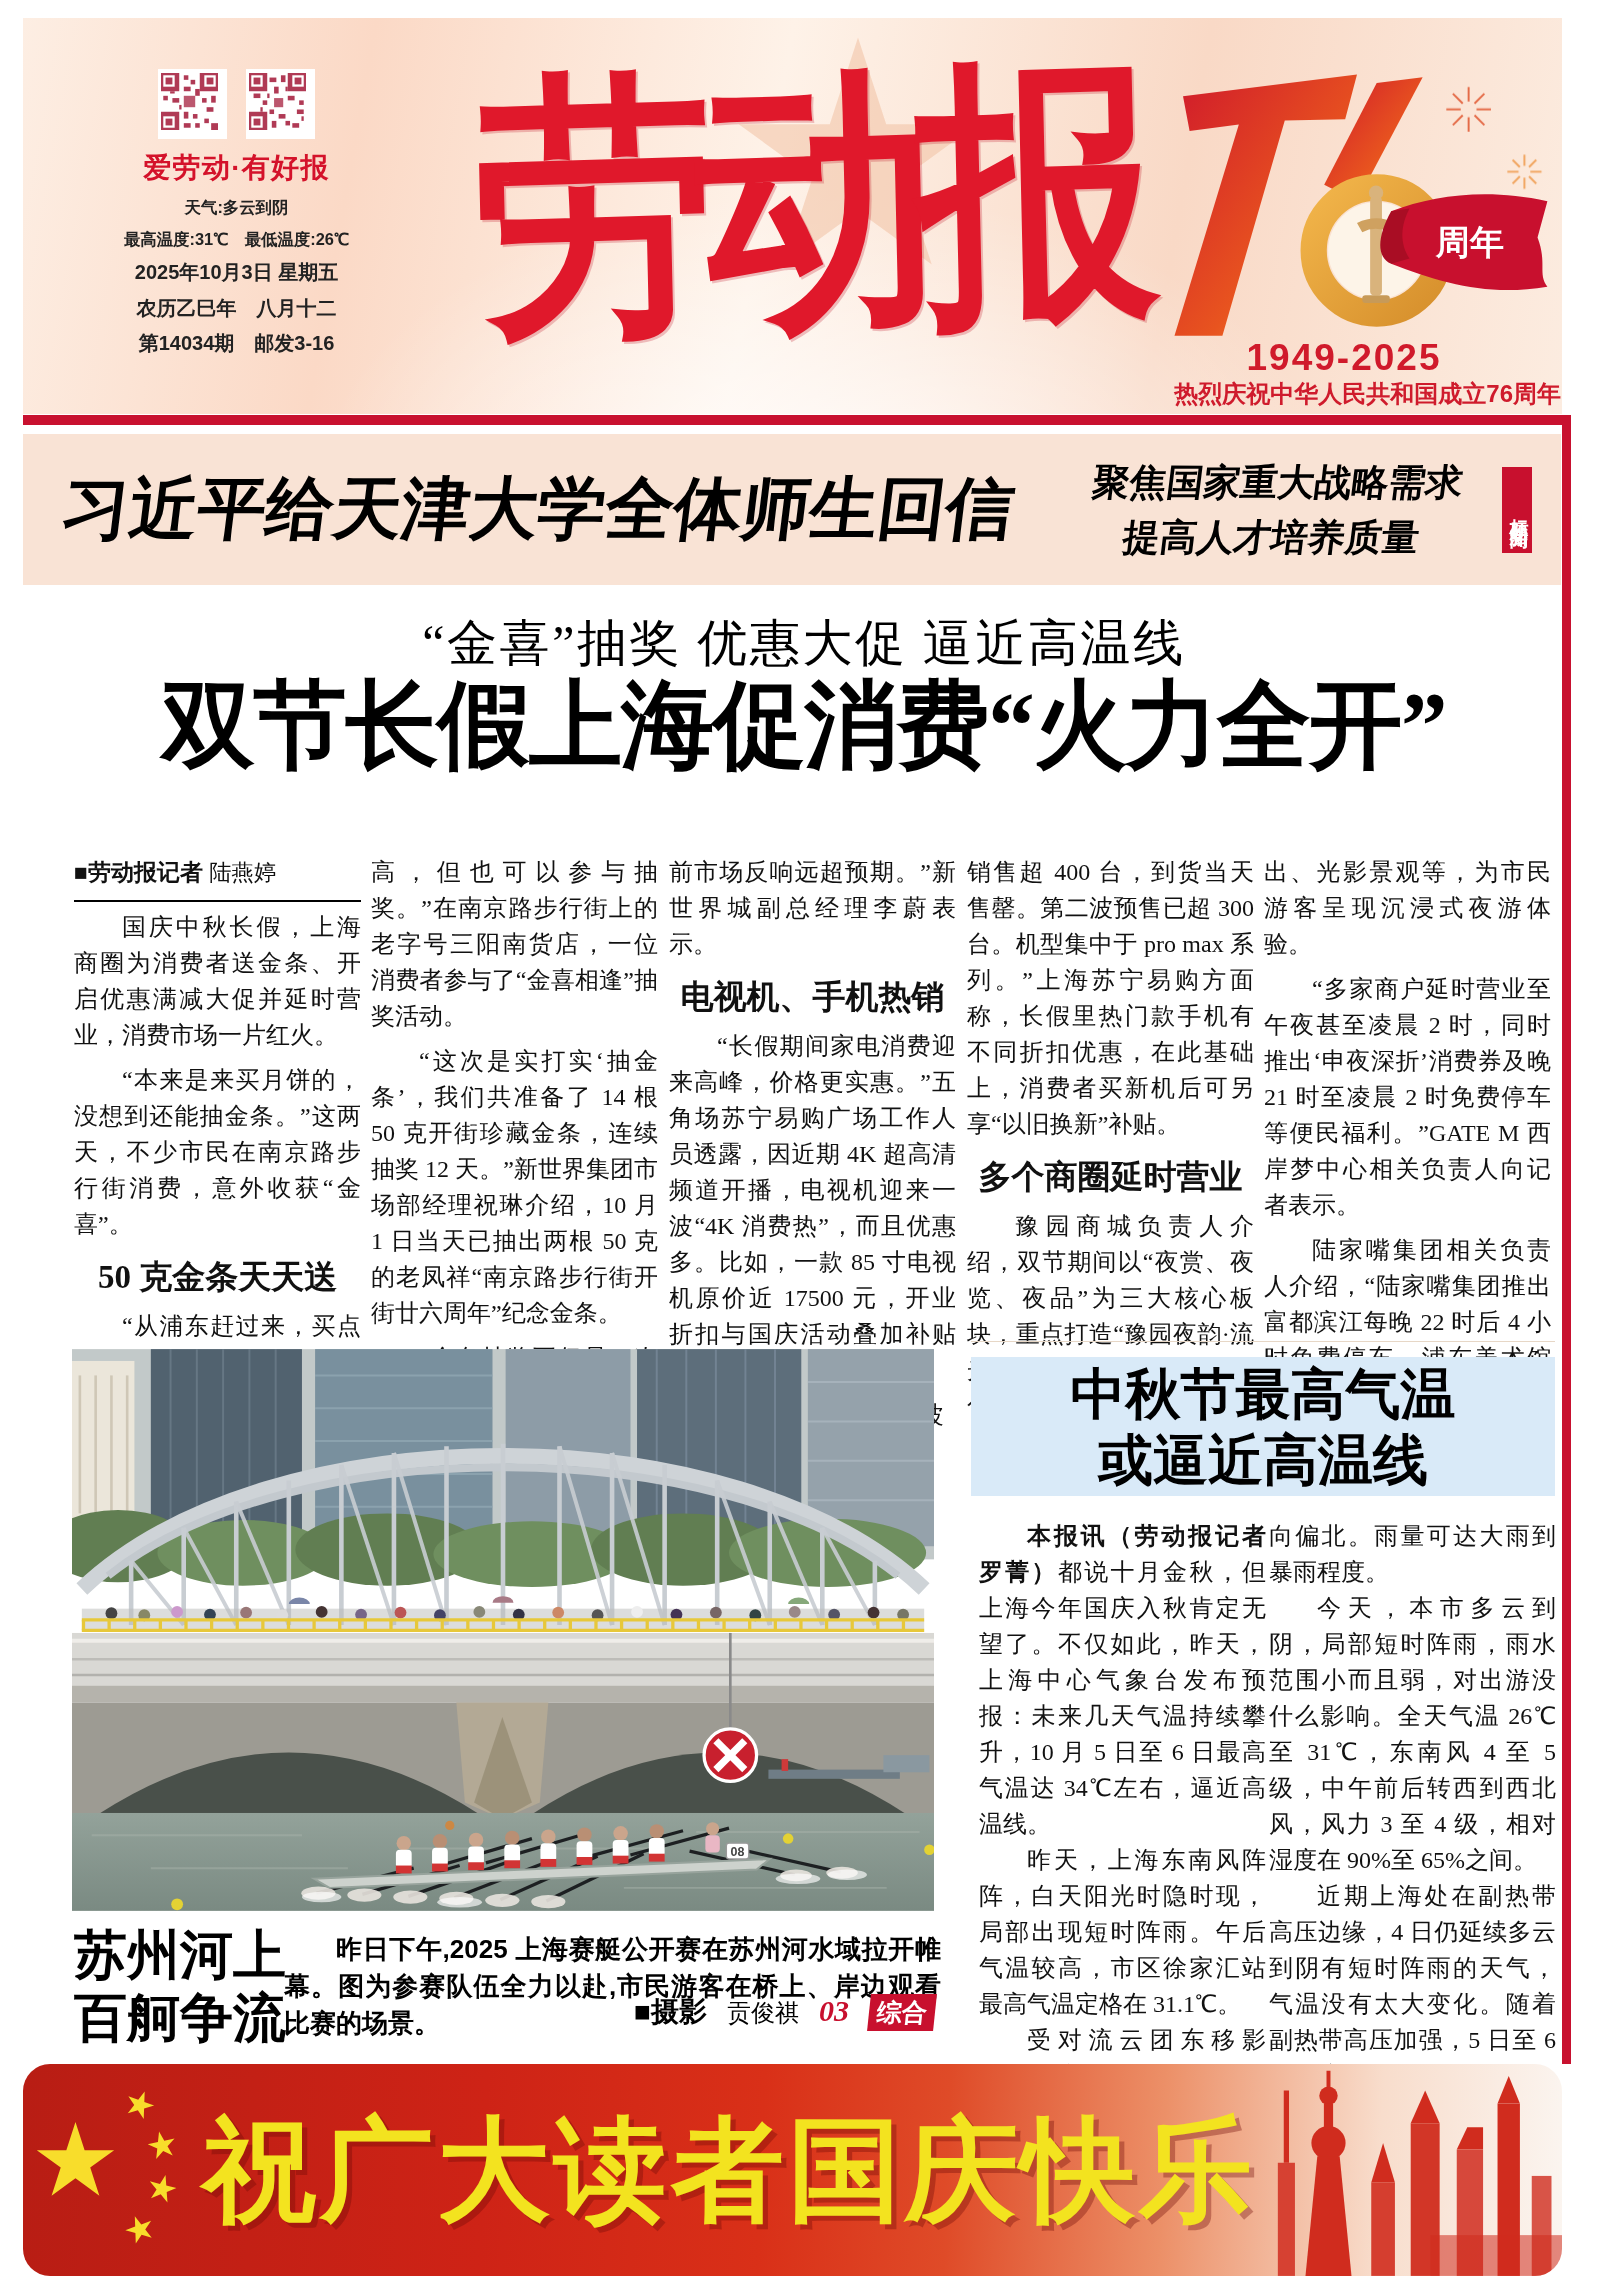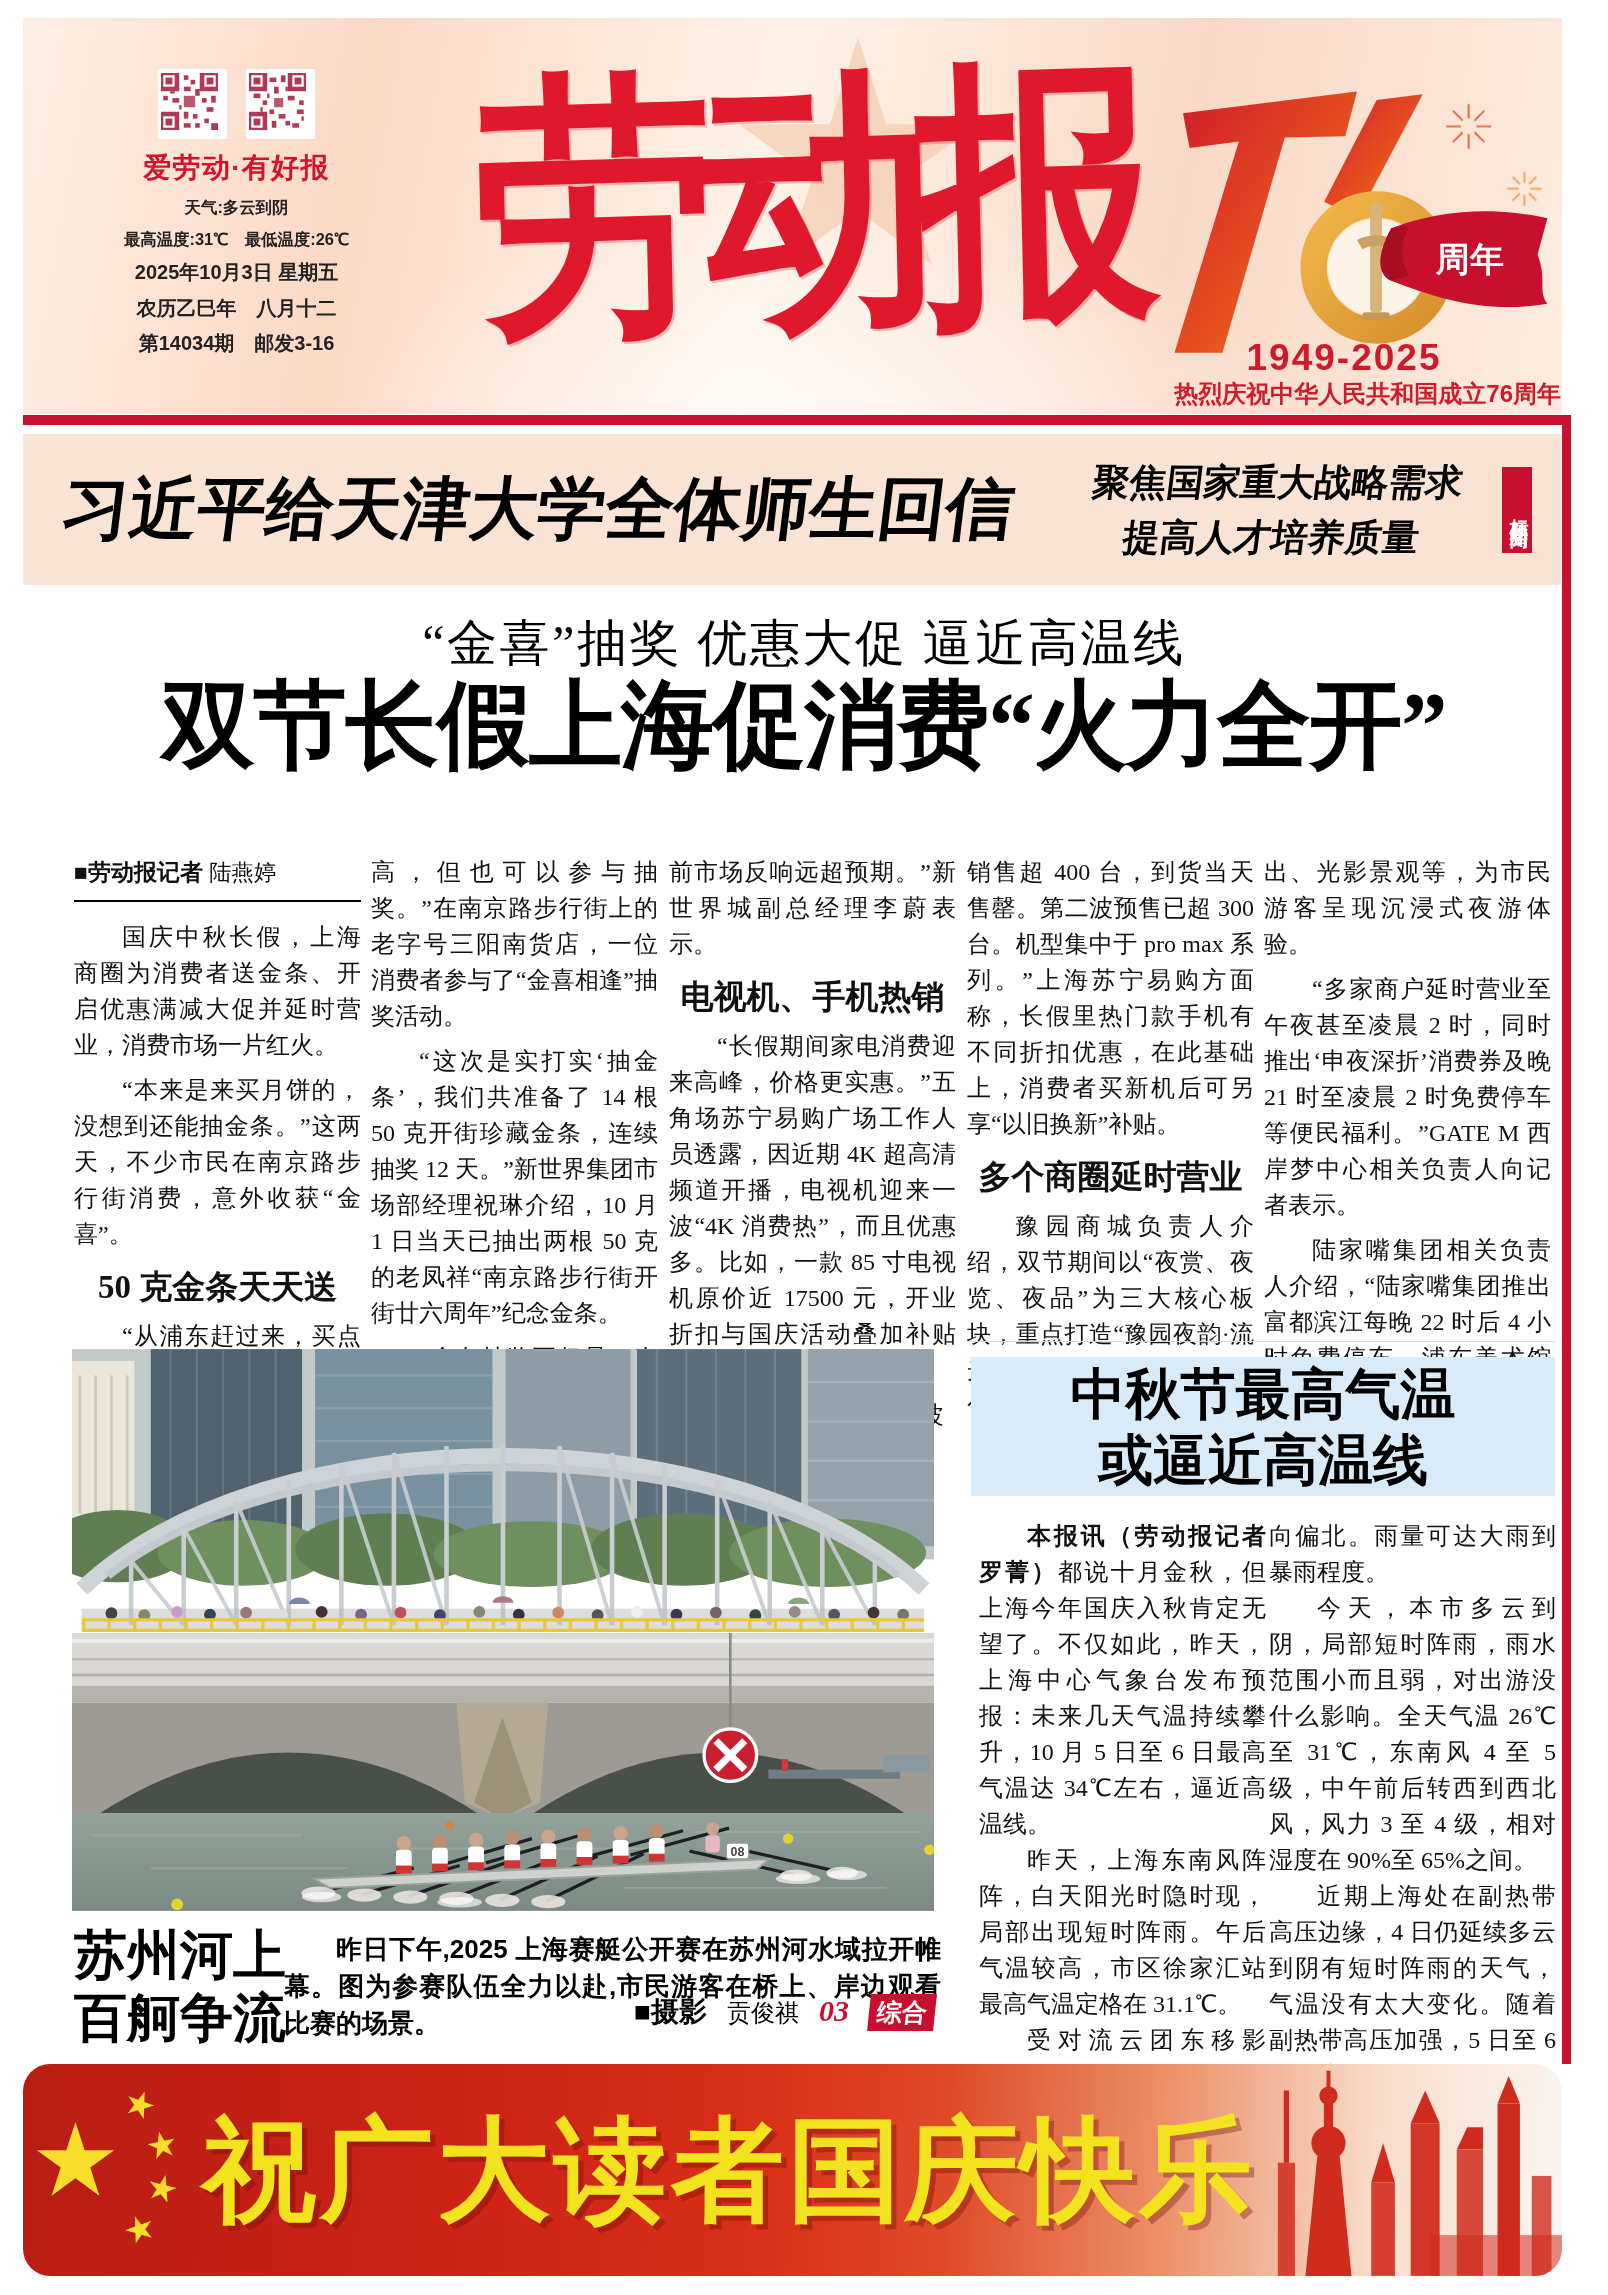--- a/index.html
+++ b/index.html
@@ -18,21 +18,21 @@
     font-family:"Liberation Sans", sans-serif;}
   .qr-row{display:flex;justify-content:center;gap:18.4px;}
   .qr{width:63px;height:63px;background:#fff;padding:3.3px;}
   .mh-slogan{margin-top:10.5px;font-size:28px;font-weight:bold;color:#d4122a;letter-spacing:1.3px;}
   .mh-small{margin-top:8px;font-size:16.4px;font-weight:bold;line-height:24px;}
   .mh-date{margin-top:6.6px;font-size:20px;font-weight:bold;line-height:29px;}
   .mh-title{left:407px;top:20px;width:756px;height:368px;margin:0;text-align:center;
     font-size:240px;line-height:329px;font-weight:900;color:#e0182b;letter-spacing:-18.4px;
     transform:scaleY(1.16) rotate(-1.5deg);font-family:"DejaVu Serif", serif;
     text-shadow:2px 2px 0 rgba(190,20,40,.25);}
-  .anniv{left:1137px;top:46px;width:394px;height:302px;text-align:right;}
+  .anniv{left:1137px;top:29px;width:394px;height:302px;text-align:right;}
   .anniv-years{left:1216px;top:319px;width:210px;text-align:center;font-size:37px;font-weight:900;
     color:#d01a2b;letter-spacing:2px;font-family:"Liberation Sans", sans-serif;}
   .anniv-slogan{left:1065px;top:360px;width:473px;text-align:right;font-size:24px;font-weight:bold;
     color:#cf1b2c;font-family:"Liberation Sans", sans-serif;}
 
   
   .rule-h{left:23px;top:415px;width:1548px;height:10px;background:#c8112f;}
   .rule-v{left:1562px;top:415px;width:9.2px;height:1649px;background:#c8112f;}
 
   
@@ -48,21 +48,21 @@
   
   .kicker{left:0;top:610px;width:1608px;text-align:center;font-size:50px;color:#000;
     letter-spacing:2.6px;}
   .lead-headline{left:0;top:662px;width:1608px;margin:0;text-align:center;font-size:96px;
     font-weight:900;color:#000;letter-spacing:-1.3px;transform:scaleX(.97);white-space:nowrap;}
   .col{width:287px;top:854px;font-size:24px;line-height:36px;text-align:justify;color:#111;}
   .col p{margin:0 0 0 0;text-indent:2em;}
   .col p.noind{text-indent:0;}
   .col p + p{margin-top:9px;}
   .byline{font-family:"Liberation Sans", sans-serif;font-size:23px;font-weight:bold;
-    border-bottom:2px solid #000;padding-bottom:9.2px;margin-bottom:17px;}
+    border-bottom:2px solid #000;padding-bottom:9.2px;margin-bottom:7px;}
   .byline .byname{font-weight:normal;font-family:"Liberation Serif", serif;font-size:22.3px;}
   .col h3{margin:17px 0 13px 0;text-align:center;font-size:33px;font-weight:900;text-indent:0;}
   .c1{left:74px;} .c2{left:371px;} .c3{left:669px;} .c4{left:967px;} .c5{left:1264px;}
 
   
   .photo{left:72px;top:1349px;width:862px;height:562px;margin:0;overflow:hidden;}
   .photo-title{left:74px;top:1924px;width:223px;font-size:53px;font-weight:900;line-height:63px;
     color:#000;}
   .photo-caption{left:284px;top:1931px;width:657px;font-size:26px;line-height:37px;
     font-family:"Liberation Sans", sans-serif;font-weight:bold;text-align:justify;text-indent:2em;}

